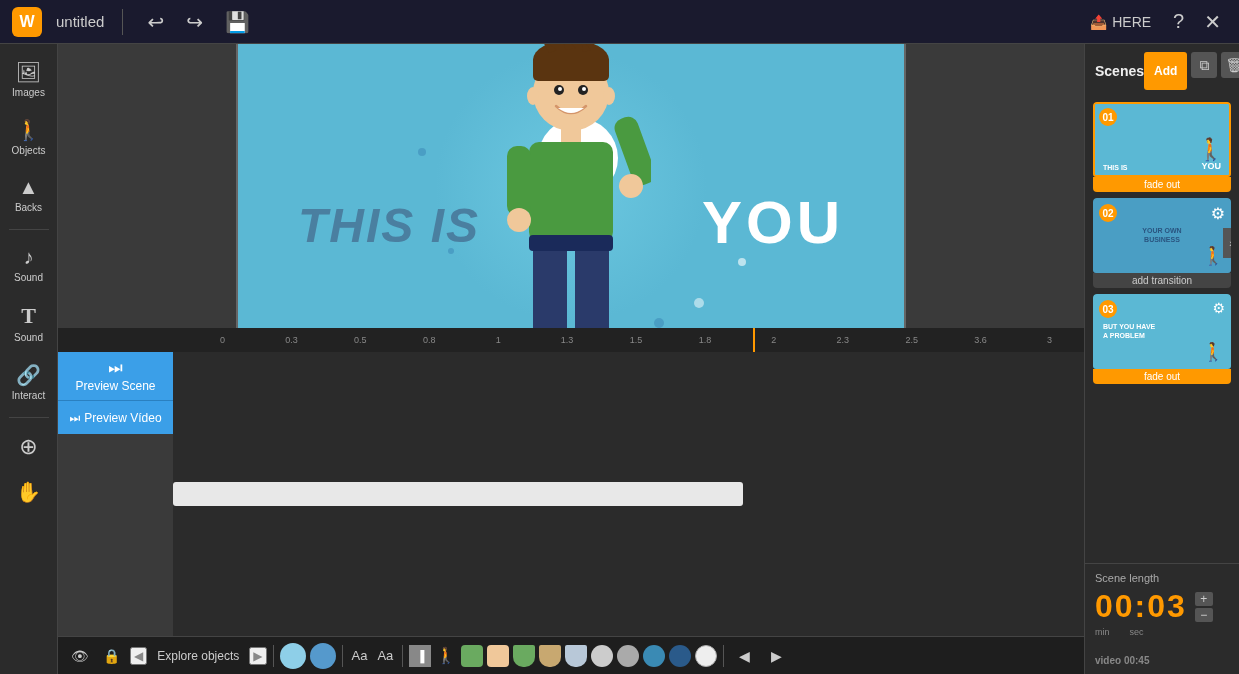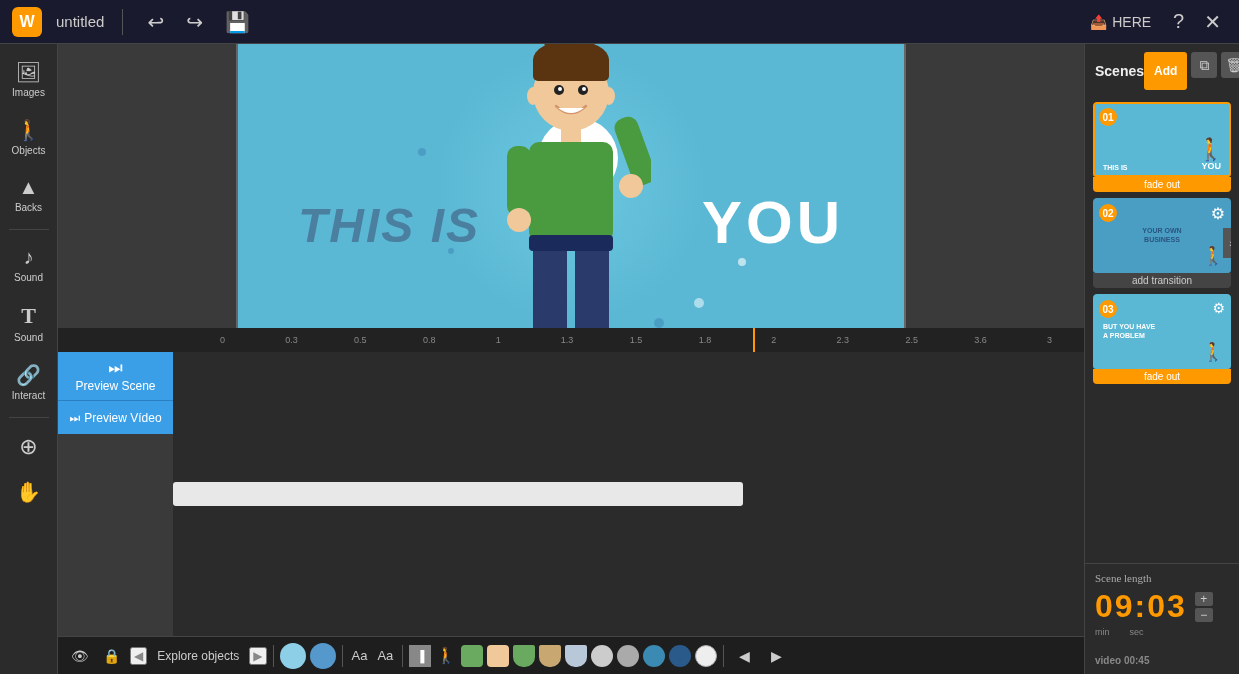--- a/index.html
+++ b/index.html
@@ -378,21 +378,21 @@
       font-size: 10px; color: #ccc;
     }
 
     
     .scene-length-panel {
       border-top: 1px solid #444;
       padding: 8px 10px;
       flex-shrink: 0;
     }
     .scene-length-label {
-      font-size: 11px; color: #aaa; font-family: Liberation Serif, serif;
+      font-size: 11px; color: #aaa;
     }
     .scene-length-time {
       display: flex; align-items: center; gap: 8px;
       margin-top: 4px;
     }
     .scene-length-digits {
       font-size: 32px;
       font-weight: bold;
       color: #f90;
       letter-spacing: 2px;
@@ -659,21 +659,21 @@
         </div>
         <div class="scene-transition">fade out</div>
       </div>
 
     </div>
 
     <div class="scene-length-panel">
       <div class="scene-length-label">Scene length</div>
       <div class="scene-length-time">
         <div class="scene-length-digits">
-          <span>09</span><span>:</span><span>03</span>
+          <span>00</span><span>:</span><span>03</span>
         </div>
         <div class="scene-length-controls">
           <button class="scene-length-ctrl">+</button>
           <button class="scene-length-ctrl">−</button>
         </div>
       </div>
       <div class="scene-length-sub">
         <span>min</span>
         <span>sec</span>
       </div>

